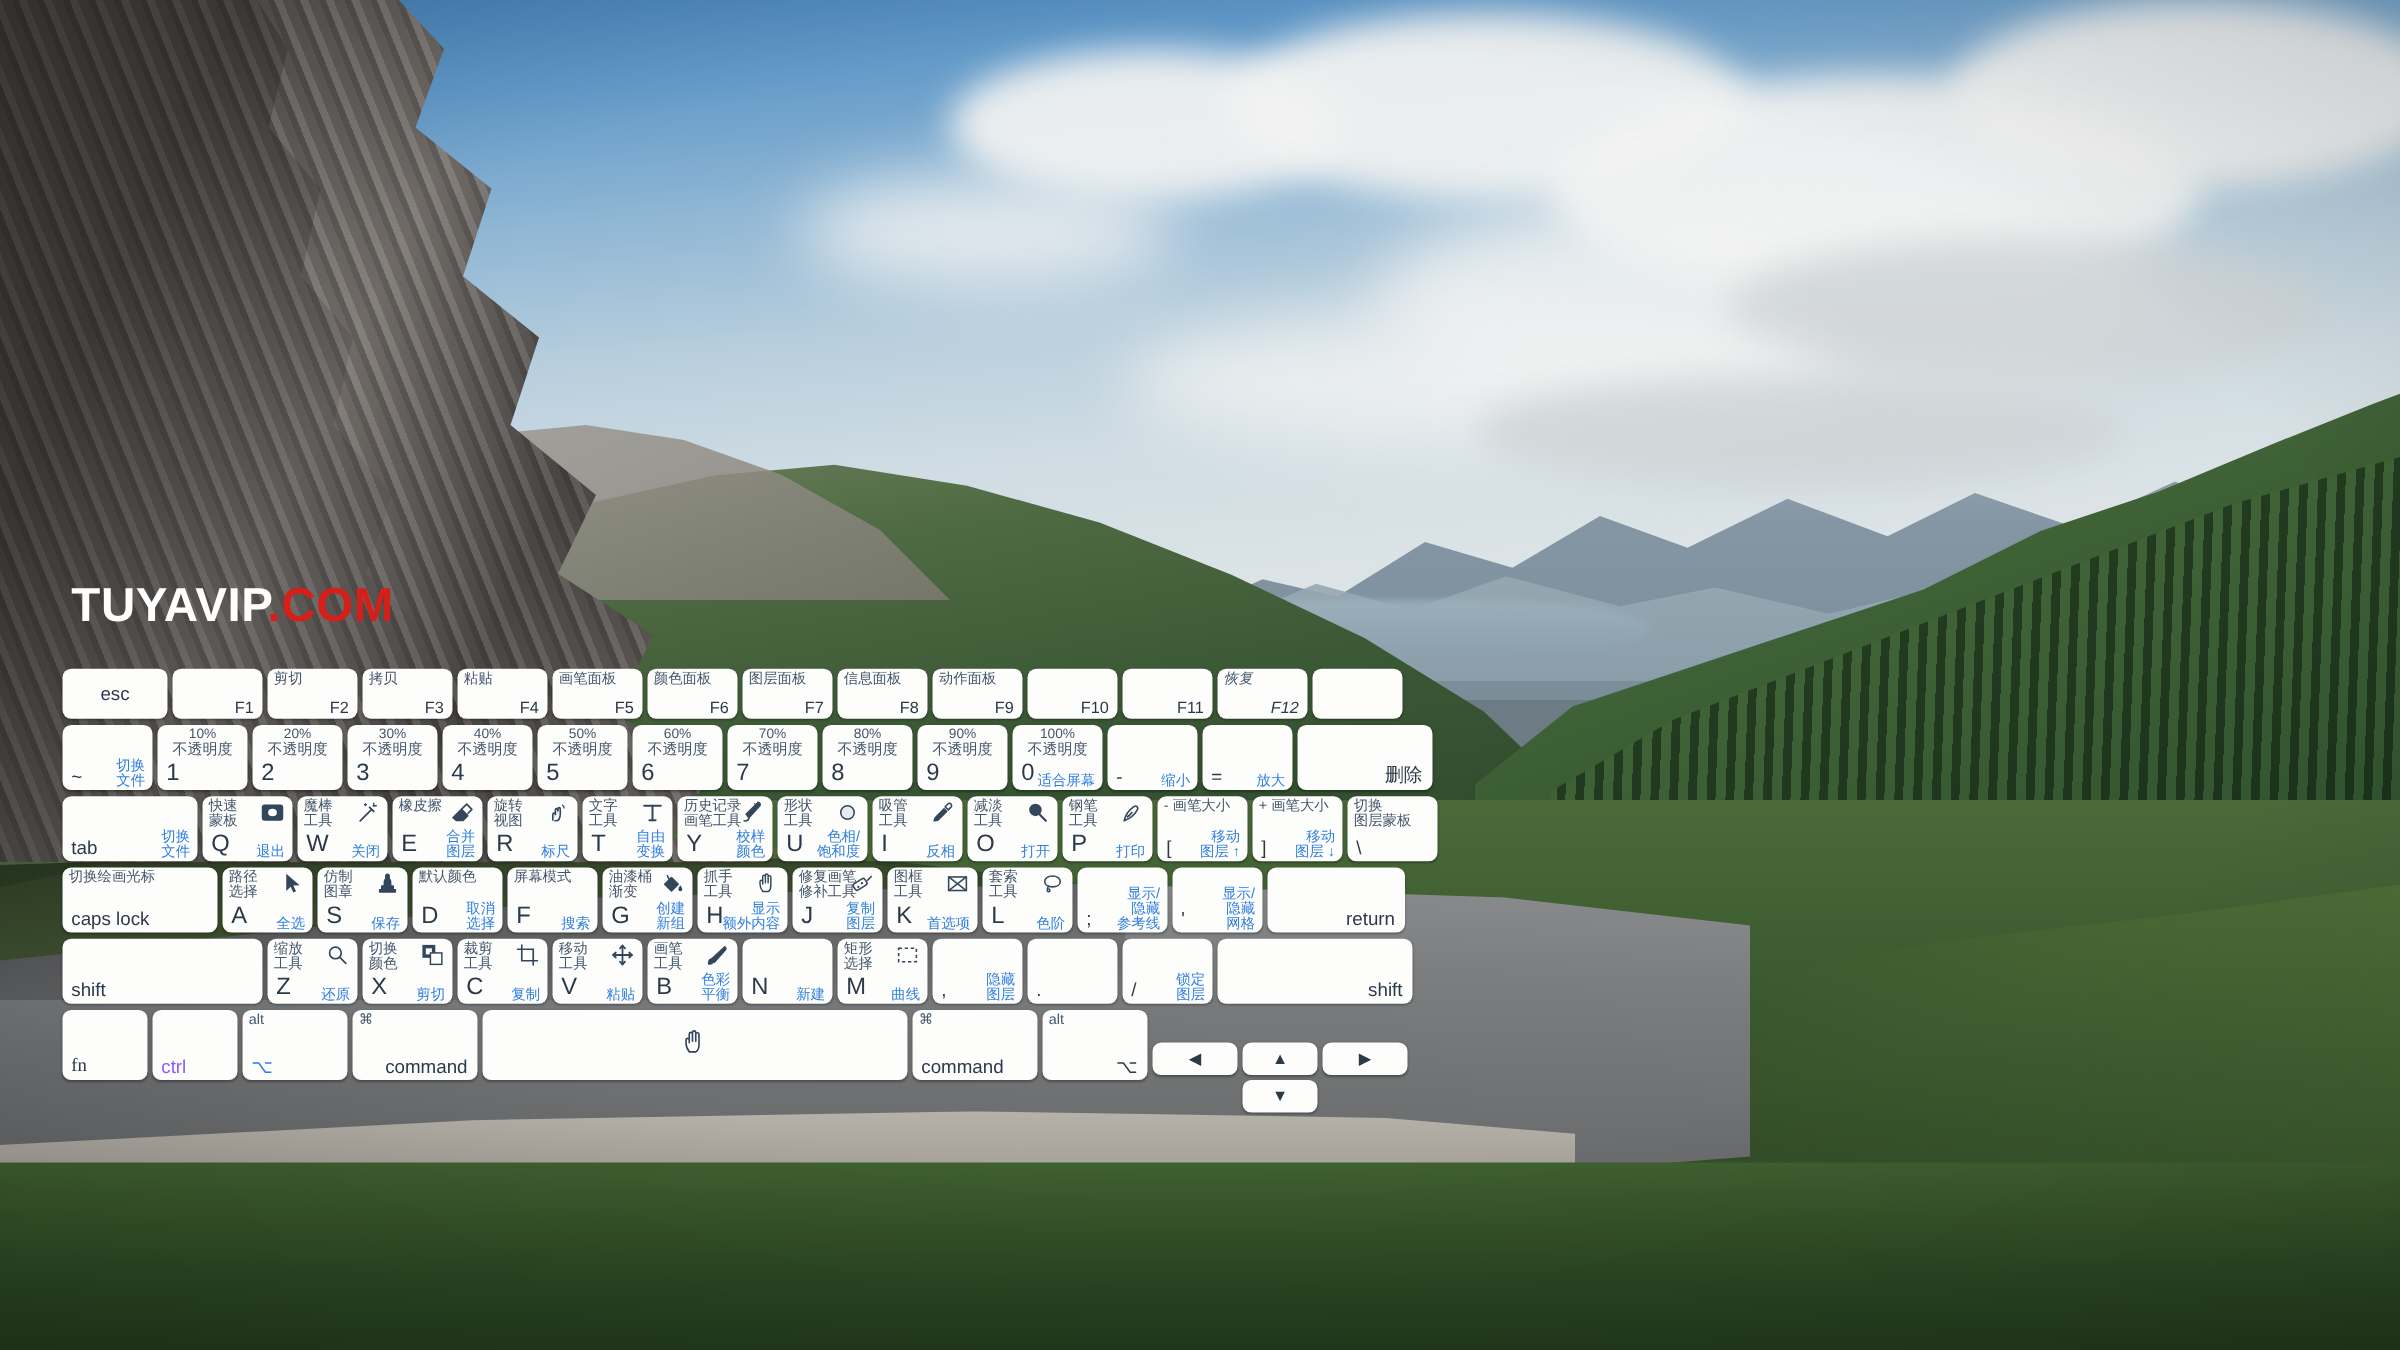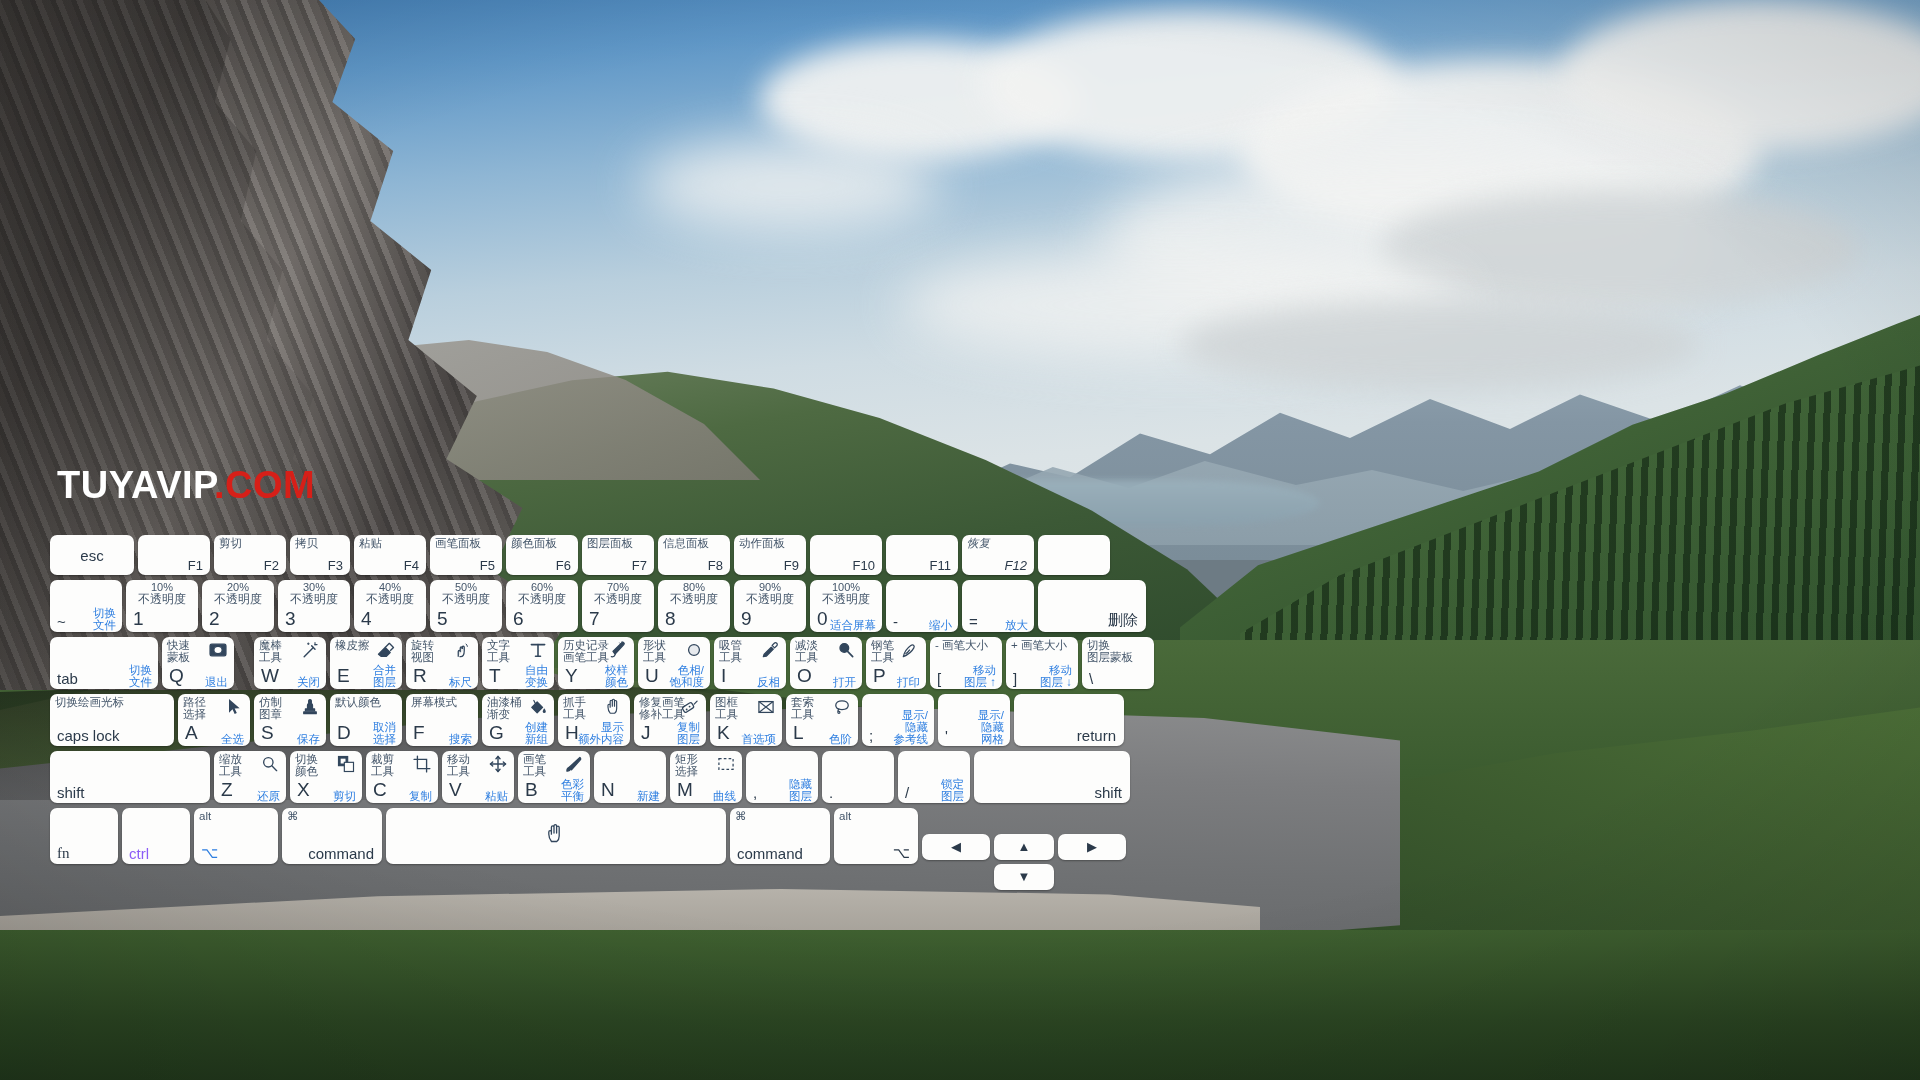--- a/index.html
+++ b/index.html
@@ -170,21 +170,21 @@
       </div>
       <div class="key r1" style="width: 72px;">
         <div class="k-fn">F1</div>
       </div>
       <div class="key r1" style="width: 72px;">
         <div class="k-topwide">
           <div>剪切</div>
         </div>
         <div class="k-fn">F2</div>
       </div>
-      <div class="key r1" style="width: 60px;">
+      <div class="key r1" style="width: 72px;">
         <div class="k-topwide">
           <div>拷贝</div>
         </div>
         <div class="k-fn">F3</div>
       </div>
       <div class="key r1" style="width: 72px;">
         <div class="k-topwide">
           <div>粘贴</div>
         </div>
         <div class="k-fn">F4</div>
@@ -327,21 +327,21 @@
           <svg viewBox="0 0 24 24" fill="none" stroke="currentColor" stroke-width="1.6">
             <rect x="2.5" y="5" width="19" height="14" rx="2" fill="currentColor"></rect>
             <ellipse cx="12" cy="12" rx="5" ry="4.4" fill="#fff"></ellipse>
           </svg>
         </div>
         <div class="k-blue">
           <div>退出</div>
         </div>
         <div class="k-main big">Q</div>
       </div>
-      <div class="key r3" style="width: 72px; margin-left: 16px;">
+      <div class="key r3" style="width: 72px;">
         <div class="k-topwide">
           <div>魔棒</div>
           <div>工具</div>
         </div>
         <div class="k-ico">
           <svg viewBox="0 0 24 24" fill="none" stroke="currentColor" stroke-width="1.7" stroke-linecap="round">
             <path d="M5 20 L16 9"></path>
             <path d="M14 7 L18 11"></path>
             <path d="M18 3 v3 M20.5 5.5 h-3" stroke-width="1.3"></path>
             <path d="M10 3.5 v2 M11 4.5 h-2" stroke-width="1.1"></path>
@@ -463,21 +463,21 @@
           <svg viewBox="0 0 24 24" fill="none" stroke="currentColor" stroke-width="1.6">
             <circle cx="10" cy="9.5" r="5.2" fill="currentColor"></circle>
             <path d="M13.6 13.4 L20 20" stroke-linecap="round" stroke-width="2"></path>
           </svg>
         </div>
         <div class="k-blue">
           <div>打开</div>
         </div>
         <div class="k-main big">O</div>
       </div>
-      <div class="key r3" style="width: 60px;">
+      <div class="key r3" style="width: 72px;">
         <div class="k-topwide">
           <div>钢笔</div>
           <div>工具</div>
         </div>
         <div class="k-ico">
           <svg viewBox="0 0 24 24" fill="none" stroke="currentColor" stroke-width="1.5" stroke-linejoin="round">
             <path d="M4 20 c1-5 4-10 9-13.5 2.6-1.8 5 .4 3.6 3C14.5 13.5 9 18 4 20z"></path>
             <path d="M6.5 16.5 c2-1 4-3 5.3-5"></path>
           </svg>
         </div>

